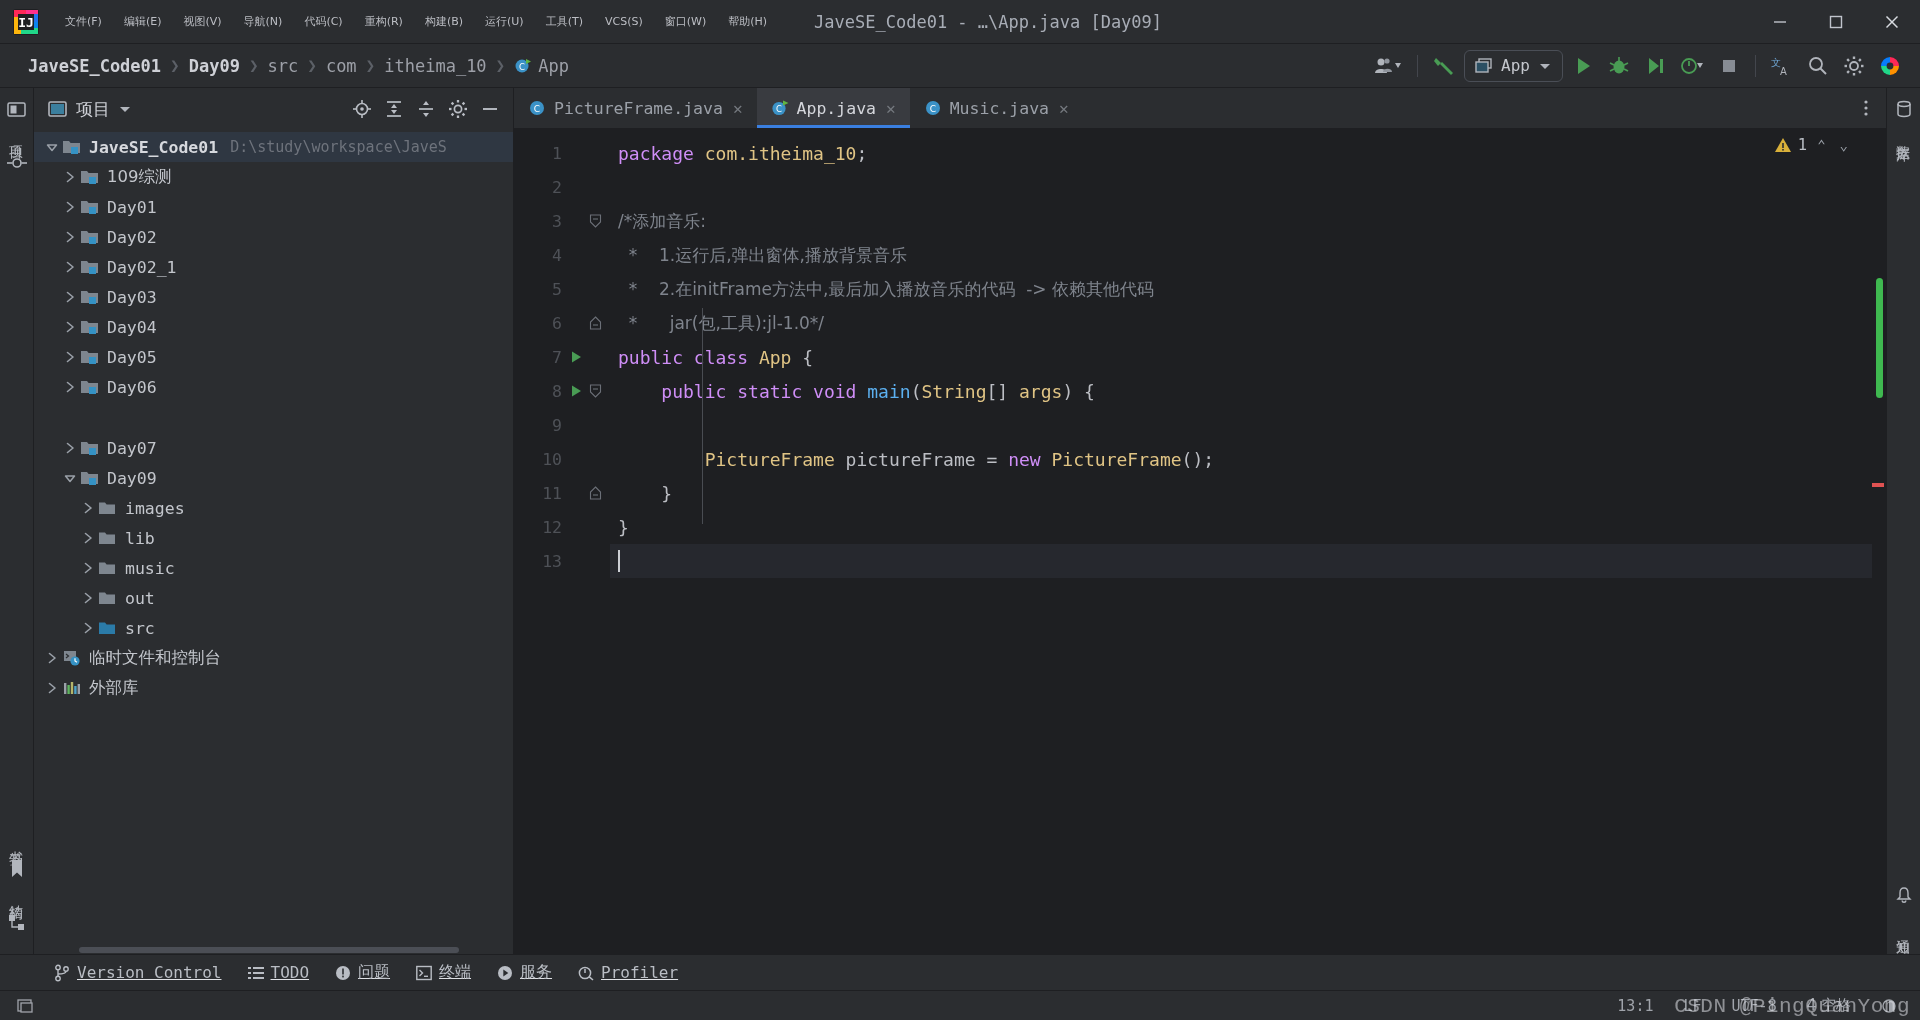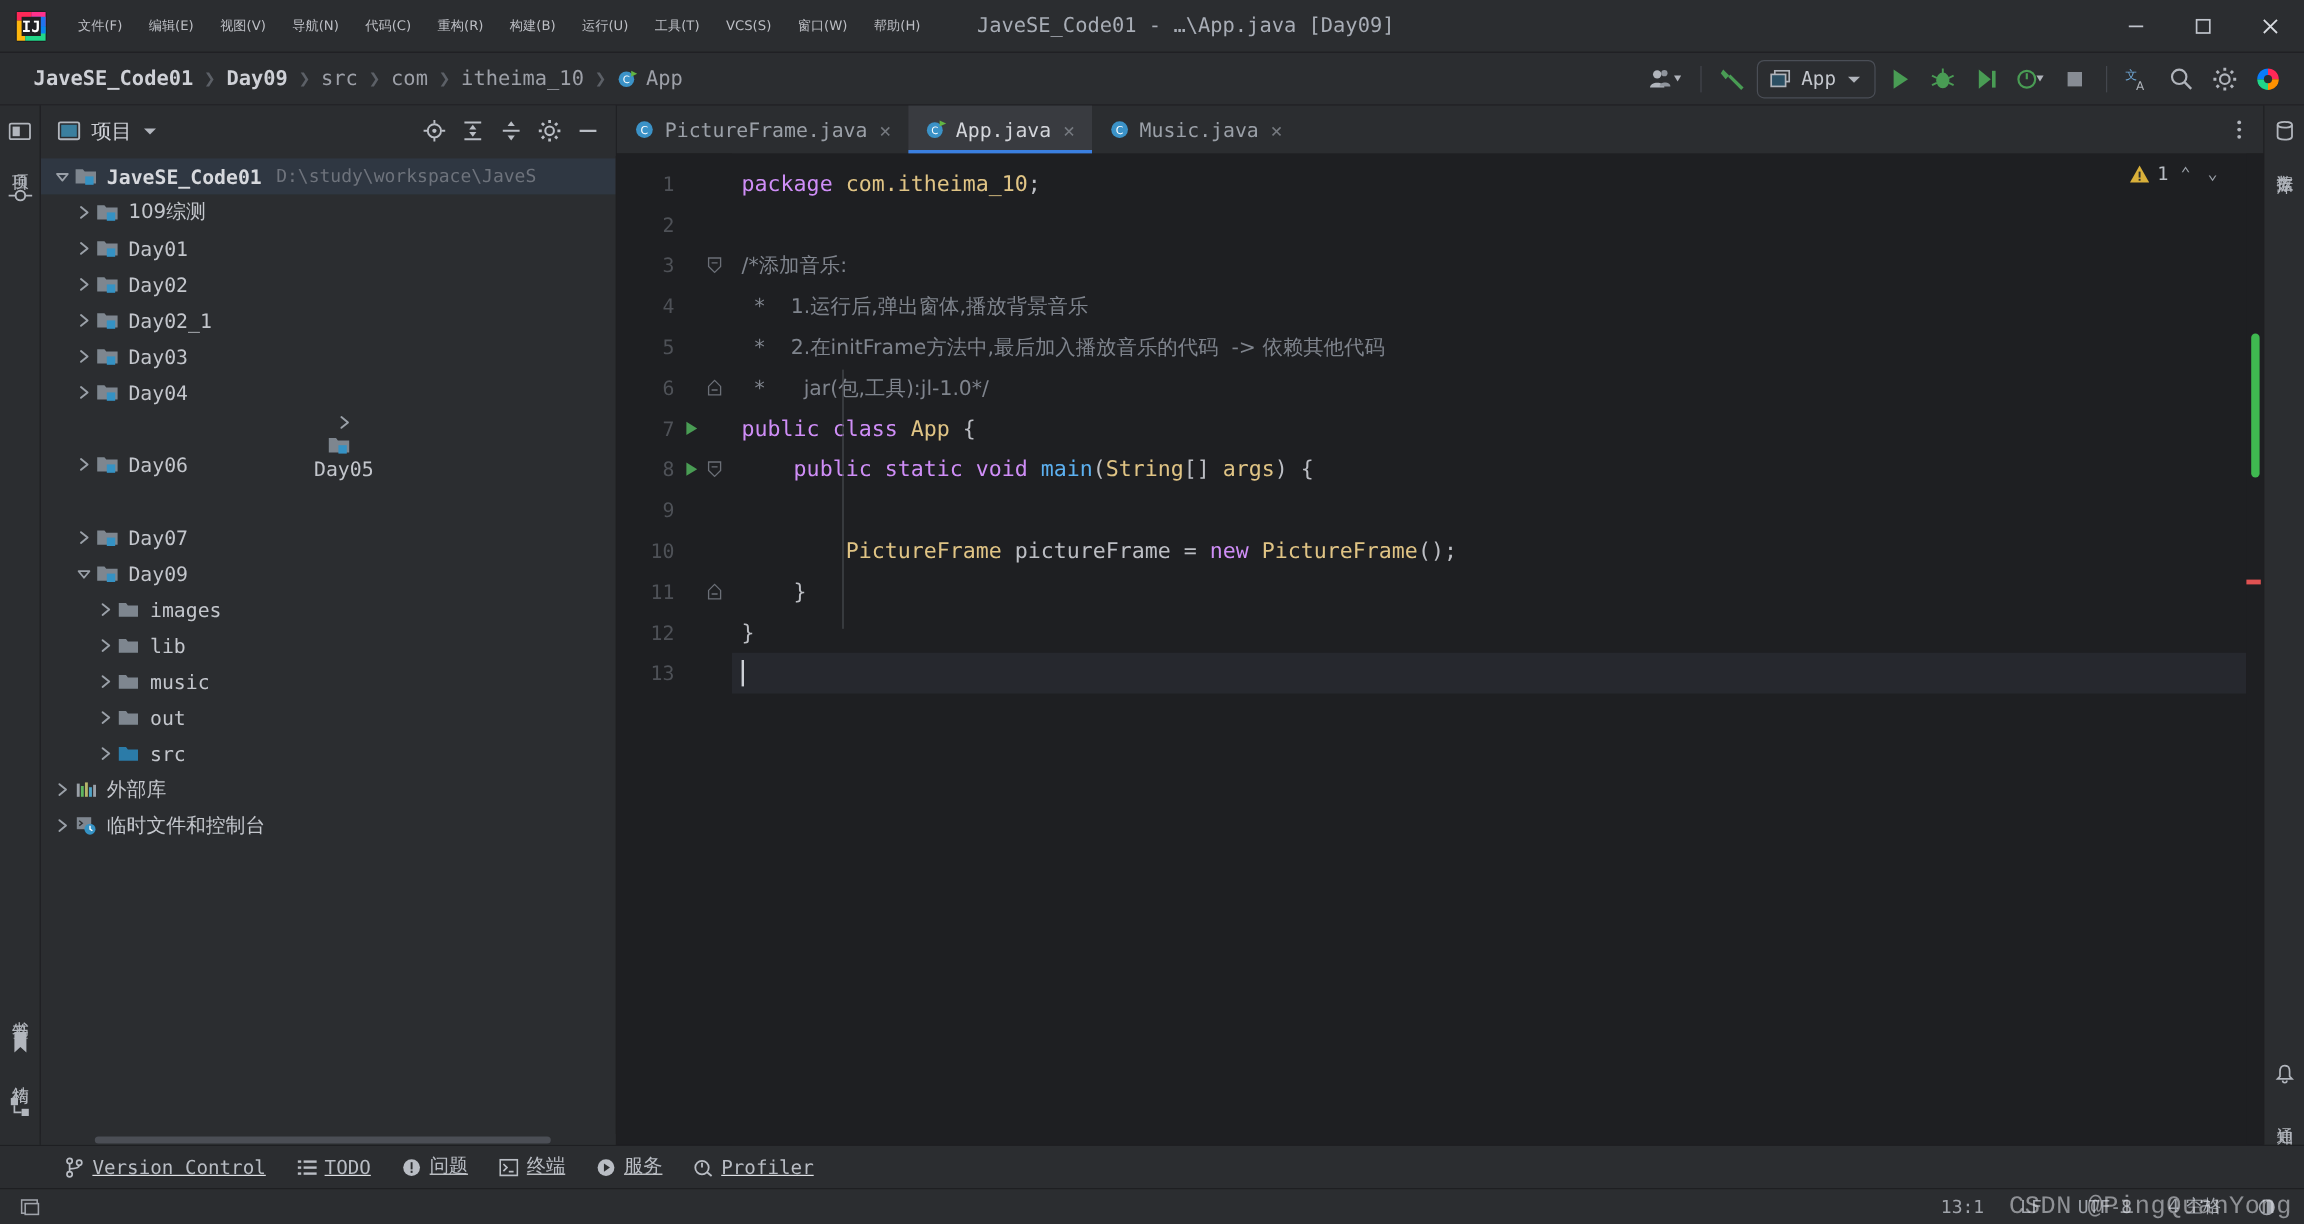--- a/index.html
+++ b/index.html
@@ -555,21 +555,21 @@
               </svg>
             </span>
             <span class="tico">
               <svg width="20" height="18" viewBox="0 0 20 18">
                 <path d="M1 3 L7 3 L8.6 5 L18 5 L18 15 L1 15 Z" fill="#7e868f"></path>
                 <rect x="9" y="9" width="7" height="7" fill="#3592c4"></rect>
               </svg>
             </span>
             <span class="tlabel">Day04</span>
           </div>
-          <div class="trow" style="padding-left: 26px; flex-direction: column;">
+          <div class="trow" style="padding-left: 26px;">
             <span class="twist">
               <svg width="12" height="12" viewBox="0 0 12 12">
                 <path d="M3.5 1.5 L9 6 L3.5 10.5" fill="none" stroke="#9aa0a8" stroke-width="1.6" stroke-linecap="round" stroke-linejoin="round"></path>
               </svg>
             </span>
             <span class="tico">
               <svg width="20" height="18" viewBox="0 0 20 18">
                 <path d="M1 3 L7 3 L8.6 5 L18 5 L18 15 L1 15 Z" fill="#7e868f"></path>
                 <rect x="9" y="9" width="7" height="7" fill="#3592c4"></rect>
               </svg>
@@ -675,53 +675,53 @@
               <svg width="12" height="12" viewBox="0 0 12 12">
                 <path d="M3.5 1.5 L9 6 L3.5 10.5" fill="none" stroke="#9aa0a8" stroke-width="1.6" stroke-linecap="round" stroke-linejoin="round"></path>
               </svg>
             </span>
             <span class="tico">
               <svg width="20" height="18" viewBox="0 0 20 18">
                 <path d="M1 3.5 L7 3.5 L8.6 5.5 L17 5.5 L17 15 L1 15 Z" fill="#2b7ba8"></path>
               </svg>
             </span>
             <span class="tlabel">src</span>
+          </div>
+          <div class="trow" style="padding-left: 8px;">
+            <span class="twist">
+              <svg width="12" height="12" viewBox="0 0 12 12">
+                <path d="M3.5 1.5 L9 6 L3.5 10.5" fill="none" stroke="#9aa0a8" stroke-width="1.6" stroke-linecap="round" stroke-linejoin="round"></path>
+              </svg>
+            </span>
+            <span class="tico">
+              <svg width="20" height="18" viewBox="0 0 20 18">
+                <rect x="2" y="2" width="12" height="10" fill="#7e868f"></rect>
+                <path d="M4 5 L6.5 7 L4 9" fill="none" stroke="#2b2d30" stroke-width="1.2"></path>
+                <circle cx="13" cy="12" r="4.6" fill="#3592c4"></circle>
+                <path d="M13 9.2 L13 12 L15 13.3" fill="none" stroke="#fff" stroke-width="1.2"></path>
+              </svg>
+            </span>
+            <span class="tlabel cjk">临时文件和控制台</span>
           </div>
           <div class="trow" style="padding-left: 8px;">
             <span class="twist">
               <svg width="12" height="12" viewBox="0 0 12 12">
                 <path d="M3.5 1.5 L9 6 L3.5 10.5" fill="none" stroke="#9aa0a8" stroke-width="1.6" stroke-linecap="round" stroke-linejoin="round"></path>
               </svg>
             </span>
             <span class="tico">
               <svg width="20" height="18" viewBox="0 0 20 18">
                 <rect x="2" y="4" width="2.4" height="11" fill="#9aa0a8"></rect>
                 <rect x="5.4" y="6" width="2.4" height="9" fill="#5fb55f"></rect>
                 <rect x="8.8" y="3" width="2.4" height="12" fill="#b5b56a"></rect>
                 <rect x="12.2" y="7" width="2.4" height="8" fill="#4fa3c7"></rect>
                 <rect x="15.6" y="5" width="2.4" height="10" fill="#9aa0a8"></rect>
               </svg>
             </span>
             <span class="tlabel cjk">外部库</span>
-          </div>
-          <div class="trow" style="padding-left: 8px;">
-            <span class="twist">
-              <svg width="12" height="12" viewBox="0 0 12 12">
-                <path d="M3.5 1.5 L9 6 L3.5 10.5" fill="none" stroke="#9aa0a8" stroke-width="1.6" stroke-linecap="round" stroke-linejoin="round"></path>
-              </svg>
-            </span>
-            <span class="tico">
-              <svg width="20" height="18" viewBox="0 0 20 18">
-                <rect x="2" y="2" width="12" height="10" fill="#7e868f"></rect>
-                <path d="M4 5 L6.5 7 L4 9" fill="none" stroke="#2b2d30" stroke-width="1.2"></path>
-                <circle cx="13" cy="12" r="4.6" fill="#3592c4"></circle>
-                <path d="M13 9.2 L13 12 L15 13.3" fill="none" stroke="#fff" stroke-width="1.2"></path>
-              </svg>
-            </span>
-            <span class="tlabel cjk">临时文件和控制台</span>
           </div>
         </div>
       <div class="proj-scroll-h">
           <i></i>
         </div>
     </div>
 
     <div class="editor-area">
       <div class="tabbar">
         <div class="tab">

